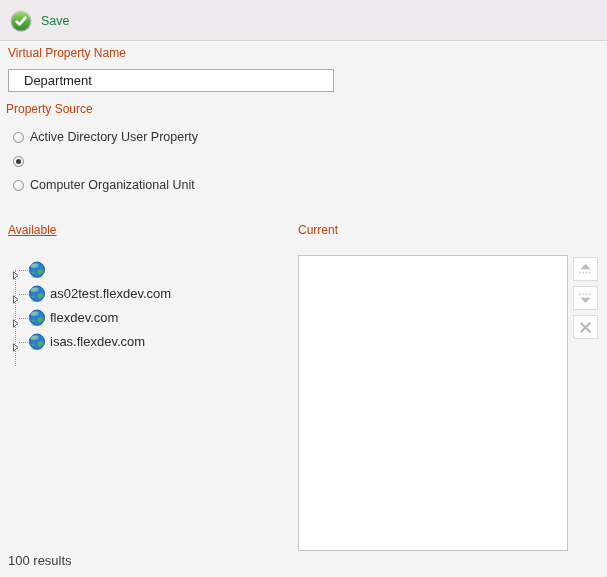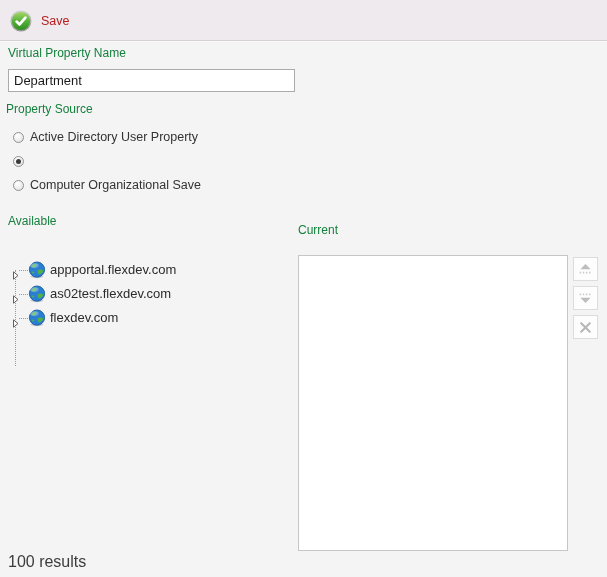--- a/index.html
+++ b/index.html
@@ -15,31 +15,31 @@
   .toolbar {
     position:absolute; left:0; top:0; width:607px; height:41px;
     background:#eeeaee; border-bottom:1px solid #d4d0d4;
     box-shadow:0 1px 0 #fbfbfb;
   }
   .save-btn {
     position:absolute; left:8px; top:5px; height:31px;
     display:flex; align-items:center; gap:9px;
     padding:0 10px 0 2px; cursor:default; background:transparent; border:none;
   }
-  .save-btn .label { font-size:12.5px; color:#b91c1c; }
-
-  
-  .lbl { position:absolute; font-size:12px; color:#15803d; white-space:nowrap; }
+  .save-btn .label { font-size:12.5px; color:#15803d; }
+
+  
+  .lbl { position:absolute; font-size:12px; color:#c2410c; white-space:nowrap; }
 
   
   .name-input {
-    position:absolute; left:8px; top:69px; width:287px; height:23px;
+    position:absolute; left:8px; top:69px; width:326px; height:23px;
     border:1px solid #ababab; background:#ffffff;
     font-family:"Liberation Sans", sans-serif;
-    font-size:13px; color:#1c1c1c; padding:0 5px; outline:none;
+    font-size:13px; color:#1c1c1c; padding:0 15px; outline:none;
   }
 
   
   .radio-group { position:absolute; left:13px; top:125px; width:280px; }
   .radio-row { position:relative; height:24px; display:flex; align-items:center; }
   .radio-dot {
     width:11px; height:11px; border-radius:50%;
     border:1px solid #909090;
     background:radial-gradient(circle at 35% 30%, #ffffff 0%, #efefef 55%, #d9d9d9 100%);
     margin-right:6px; flex:0 0 auto; position:relative;
@@ -80,21 +80,21 @@
   
   .side-btn {
     position:absolute; left:573px; width:25px; height:24px;
     background:#fdfdfd; border:1px solid #dcdcdc;
     display:flex; align-items:center; justify-content:center; padding:0;
   }
   .btn-up   { top:257px; }
   .btn-down { top:286px; }
   .btn-del  { top:315px; }
 
-  .status-text { position:absolute; left:8px; top:553px; font-size:16px; color:#3c3c3c; }
+  .status-text { position:absolute; left:8px; top:553px; font-size:13px; color:#3c3c3c; }
 </style>
 </head>
 <body>
 
 <div class="app">
 
   <div class="toolbar">
     <button class="save-btn">
       <span style="display:inline-flex;">
         <svg width="22" height="22" viewBox="0 0 22 22">
@@ -126,46 +126,45 @@
 
   <div class="radio-row">
         <span class="radio-dot"></span>
         <span class="radio-label">Active Directory User Property</span>
       </div>
       <div class="radio-row selected">
         <span class="radio-dot"></span>
       </div>
       <div class="radio-row">
         <span class="radio-dot"></span>
-        <span class="radio-label">Computer Organizational Save</span>
+        <span class="radio-label">Computer Organizational Unit</span>
       </div>
     </div>
 
-  <div class="lbl" style="left:8px; top:214px;">Available</div>
+  <div class="lbl" style="left:8px; top:223px;text-decoration:underline;">Available</div>
   <div class="tree">
     <div class="tree-vline"></div>
 
   <div class="tree-row">
         <span class="tree-expander">
           <svg width="6" height="9" viewBox="0 0 6 9">
             <path d="M0.5 0.8 L5 4.5 L0.5 8.2 Z" fill="#fbfbfb" stroke="#5f5f5f" stroke-width="1"></path>
           </svg>
         </span>
         <span class="tree-hline"></span>
         <span class="tree-globe">
           <svg width="18" height="18" viewBox="0 0 18 18">
             <ellipse cx="9" cy="15.6" rx="6.5" ry="1.6" fill="rgba(90,90,90,0.25)"></ellipse>
             <circle cx="9" cy="8.6" r="7.6" fill="#2a7fd4" stroke="#155a9e" stroke-width="0.9"></circle>
             <path d="M3.2 5.6 Q5.4 2.2 8.8 2.6 Q8.6 5.6 6.2 6.6 Q4.4 7.2 3.2 5.6 Z" fill="#4fb148"></path>
             <path d="M9.6 9.2 Q13.2 7.6 15.4 9.8 Q14.6 12.8 11.6 13.4 Q9.4 13.2 9.6 9.2 Z" fill="#4fb148"></path>
             <path d="M4.4 10.6 Q5.8 10.2 6.4 11.6 Q5.8 13 4.6 12.6 Q3.8 11.6 4.4 10.6 Z" fill="#4fb148"></path>
             <ellipse cx="6.4" cy="4.6" rx="4.2" ry="2.4" fill="rgba(255,255,255,0.30)"></ellipse>
           </svg>
         </span>
-        <span class="tree-label">appportal.flexdev.com</span>
       </div>
       <div class="tree-row">
         <span class="tree-expander">
           <svg width="6" height="9" viewBox="0 0 6 9">
             <path d="M0.5 0.8 L5 4.5 L0.5 8.2 Z" fill="#fbfbfb" stroke="#5f5f5f" stroke-width="1"></path>
           </svg>
         </span>
         <span class="tree-hline"></span>
         <span class="tree-globe">
           <svg width="18" height="18" viewBox="0 0 18 18">
@@ -190,20 +189,39 @@
           <svg width="18" height="18" viewBox="0 0 18 18">
             <ellipse cx="9" cy="15.6" rx="6.5" ry="1.6" fill="rgba(90,90,90,0.25)"></ellipse>
             <circle cx="9" cy="8.6" r="7.6" fill="#2a7fd4" stroke="#155a9e" stroke-width="0.9"></circle>
             <path d="M3.2 5.6 Q5.4 2.2 8.8 2.6 Q8.6 5.6 6.2 6.6 Q4.4 7.2 3.2 5.6 Z" fill="#4fb148"></path>
             <path d="M9.6 9.2 Q13.2 7.6 15.4 9.8 Q14.6 12.8 11.6 13.4 Q9.4 13.2 9.6 9.2 Z" fill="#4fb148"></path>
             <path d="M4.4 10.6 Q5.8 10.2 6.4 11.6 Q5.8 13 4.6 12.6 Q3.8 11.6 4.4 10.6 Z" fill="#4fb148"></path>
             <ellipse cx="6.4" cy="4.6" rx="4.2" ry="2.4" fill="rgba(255,255,255,0.30)"></ellipse>
           </svg>
         </span>
         <span class="tree-label">flexdev.com</span>
+      </div>
+      <div class="tree-row">
+        <span class="tree-expander">
+          <svg width="6" height="9" viewBox="0 0 6 9">
+            <path d="M0.5 0.8 L5 4.5 L0.5 8.2 Z" fill="#fbfbfb" stroke="#5f5f5f" stroke-width="1"></path>
+          </svg>
+        </span>
+        <span class="tree-hline"></span>
+        <span class="tree-globe">
+          <svg width="18" height="18" viewBox="0 0 18 18">
+            <ellipse cx="9" cy="15.6" rx="6.5" ry="1.6" fill="rgba(90,90,90,0.25)"></ellipse>
+            <circle cx="9" cy="8.6" r="7.6" fill="#2a7fd4" stroke="#155a9e" stroke-width="0.9"></circle>
+            <path d="M3.2 5.6 Q5.4 2.2 8.8 2.6 Q8.6 5.6 6.2 6.6 Q4.4 7.2 3.2 5.6 Z" fill="#4fb148"></path>
+            <path d="M9.6 9.2 Q13.2 7.6 15.4 9.8 Q14.6 12.8 11.6 13.4 Q9.4 13.2 9.6 9.2 Z" fill="#4fb148"></path>
+            <path d="M4.4 10.6 Q5.8 10.2 6.4 11.6 Q5.8 13 4.6 12.6 Q3.8 11.6 4.4 10.6 Z" fill="#4fb148"></path>
+            <ellipse cx="6.4" cy="4.6" rx="4.2" ry="2.4" fill="rgba(255,255,255,0.30)"></ellipse>
+          </svg>
+        </span>
+        <span class="tree-label">isas.flexdev.com</span>
       </div>
     </div>
 
   <div class="lbl" style="left:298px; top:223px;">Current</div>
   <div class="current-box">
 
   <div class="current-item"></div>
       <div class="current-item"></div>
       <div class="current-item"></div>
     </div>

